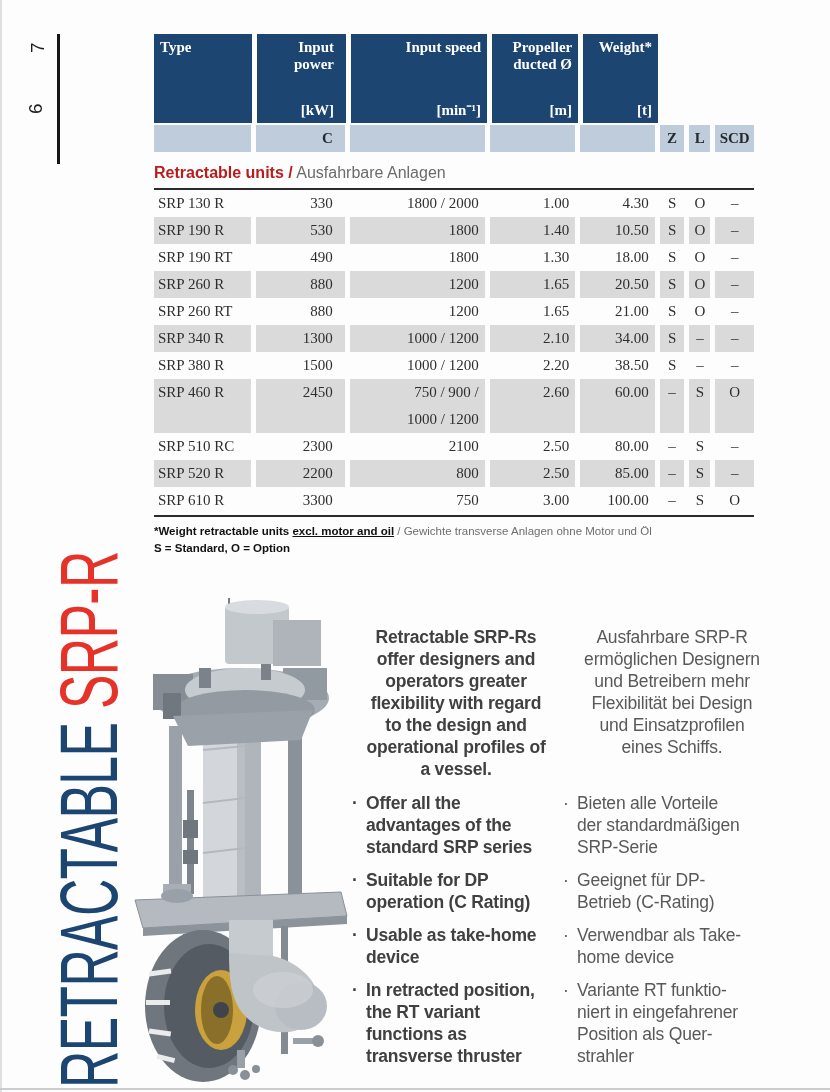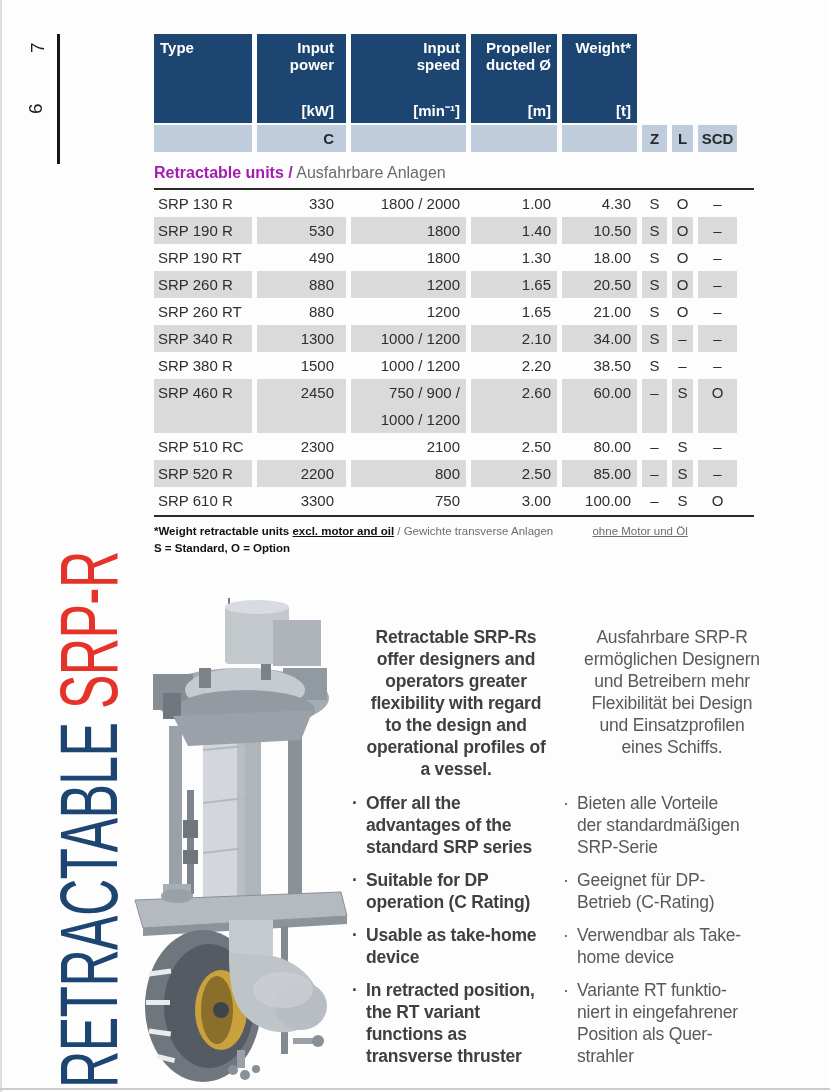--- a/index.html
+++ b/index.html
@@ -22,23 +22,23 @@
   .vtitle{
     position:absolute;left:42px;top:1088px;width:960px;
     transform:rotate(-90deg) scaleX(0.63);transform-origin:0 0;
     font-size:82px;letter-spacing:-1px;font-weight:400;white-space:nowrap;
   }
   .vtitle .navy{color:#1d4571;}
   .vtitle .red{color:#e6332a;}
 
   
   .spec{position:absolute;left:154px;top:34px;width:600px;color:#2e2e2e;}
-  .frow{display:flex;}
+  .frow{display:flex;font-family:Liberation Serif, serif;}
   .cell{box-sizing:border-box;}
-  .c1{width:98px;}  .c2{width:89px;}  .c3{width:115px;} .c4{width:86px;}
+  .c1{width:98px;}  .c2{width:89px;}  .c3{width:136px;} .c4{width:86px;}
   .c5{width:75px;}  .cz{width:25px;}  .cl{width:21px;}  .cscd{width:39px;} .cdrive{width:95px;}
   .gap{margin-right:5px;}
 
   .thead .cell{
     background:#1d4571;color:#fff;height:89px;
     font-size:15px;font-weight:bold;line-height:17px;
     display:flex;flex-direction:column;justify-content:space-between;
     padding:5px 6px 4px 6px;
   }
   .thead .htype{align-items:flex-start;}
@@ -46,37 +46,37 @@
   .thead .c2{padding-right:12px;}
   .subhead{margin-top:2px;}
   .subhead .cell{
     background:#bfccdc;height:27px;line-height:27px;
     font-size:15px;font-weight:bold;color:#24292e;
   }
   .subhead .sr{text-align:right;padding-right:12px;}
   .subhead .sc{text-align:center;}
 
   .section-line{margin-top:9px;height:23px;font-size:16px;line-height:23px;}
-  .section-line .b{font-weight:bold;color:#a21caf;}
+  .section-line .b{font-weight:bold;color:#b91c1c;}
   .section-line .g{color:#6b6b6b;margin-top:8px;}
   .rule{height:2px;background:#2b2b2b;margin-top:4px;}
   .rule2{height:2px;background:#2b2b2b;margin-top:1px;}
 
   .tbody .trow .cell{font-size:15px;line-height:27px;white-space:pre-line;}
   .trow.alt .cell{background:#dadada;}
   .al{text-align:left;padding-left:4px;}
   .ar{text-align:right;}
   .p12{padding-right:12px;} .p6{padding-right:6px;}
   .ac{text-align:center;}
 
   .footnote{margin-top:6px;font-size:11.5px;line-height:17px;}
   .footnote .fb{font-weight:bold;color:#111;}
   .footnote .fu{font-weight:bold;color:#111;text-decoration:underline;}
   .footnote .fg{color:#6e6e6e;}
-  .footnote .fgu{color:#6e6e6e;text-decoration:underline;margin-left:36px;}
+  .footnote .fgu{color:#6e6e6e;}
 
   
   .col-en{position:absolute;left:352px;top:626px;width:208px;color:#404040;font-weight:bold;}
   .col-de{position:absolute;left:563px;top:626px;width:218px;color:#595959;font-weight:normal;}
   .para{font-size:17.5px;line-height:22px;white-space:pre-line;height:166px;letter-spacing:-0.2px;text-align:center;}
   .bullet{display:flex;margin-bottom:11px;font-size:17.5px;line-height:22px;letter-spacing:-0.2px;}
   .bullet .dot{flex:0 0 14px;width:14px;}
   .bullet .btext{white-space:pre-line;}
 
   

